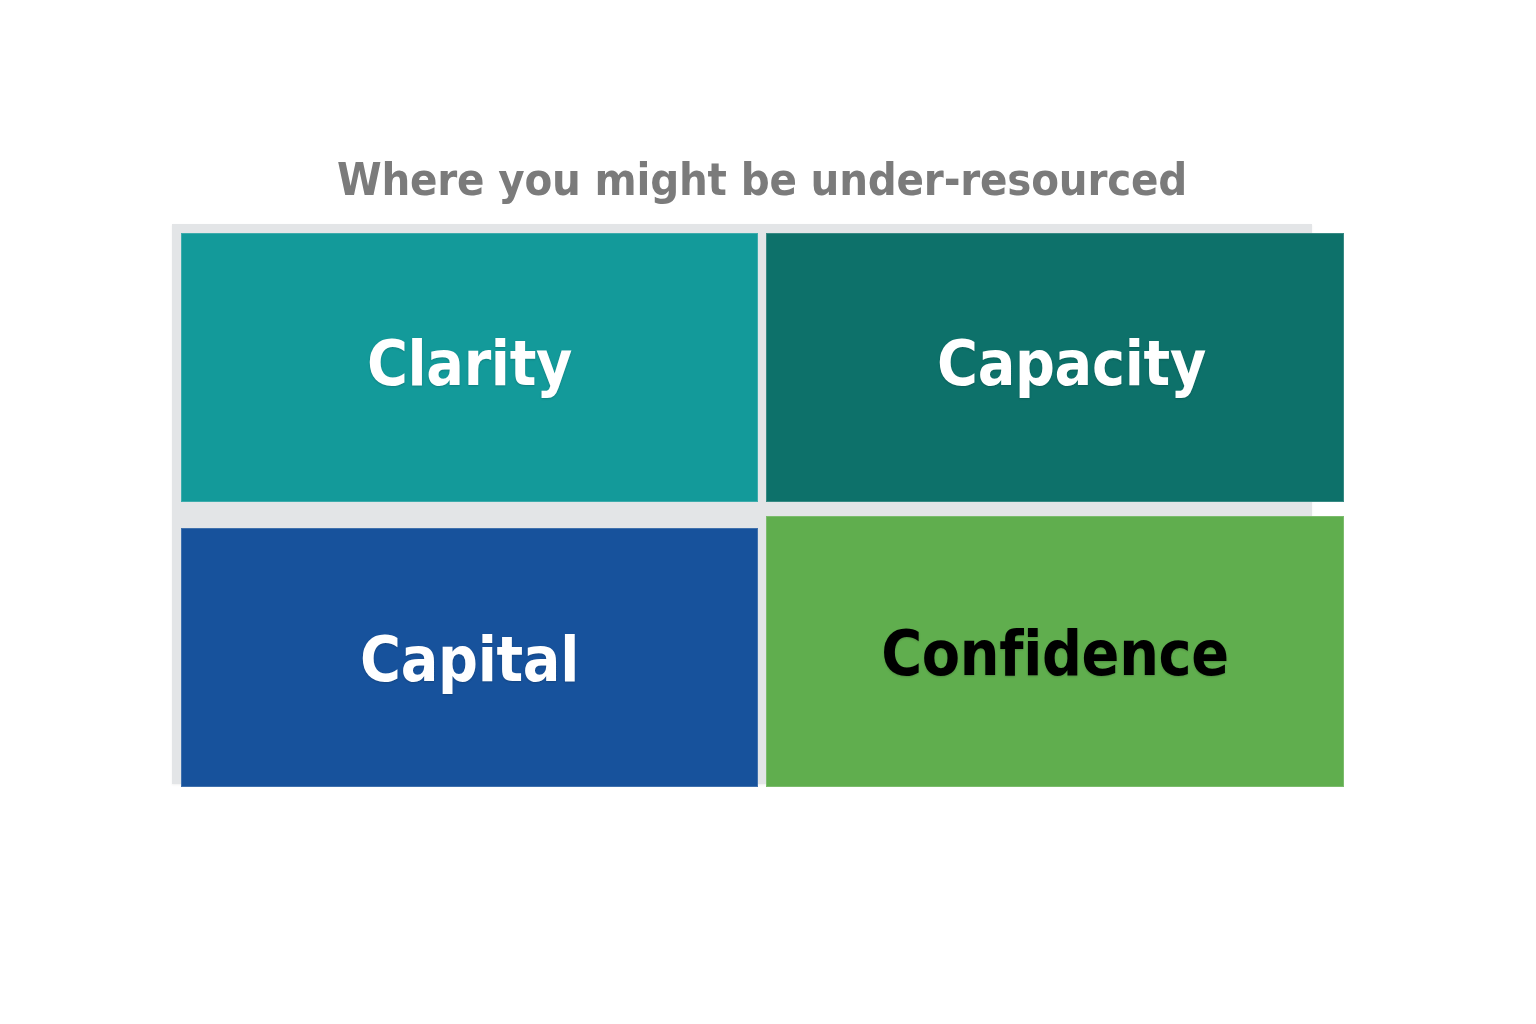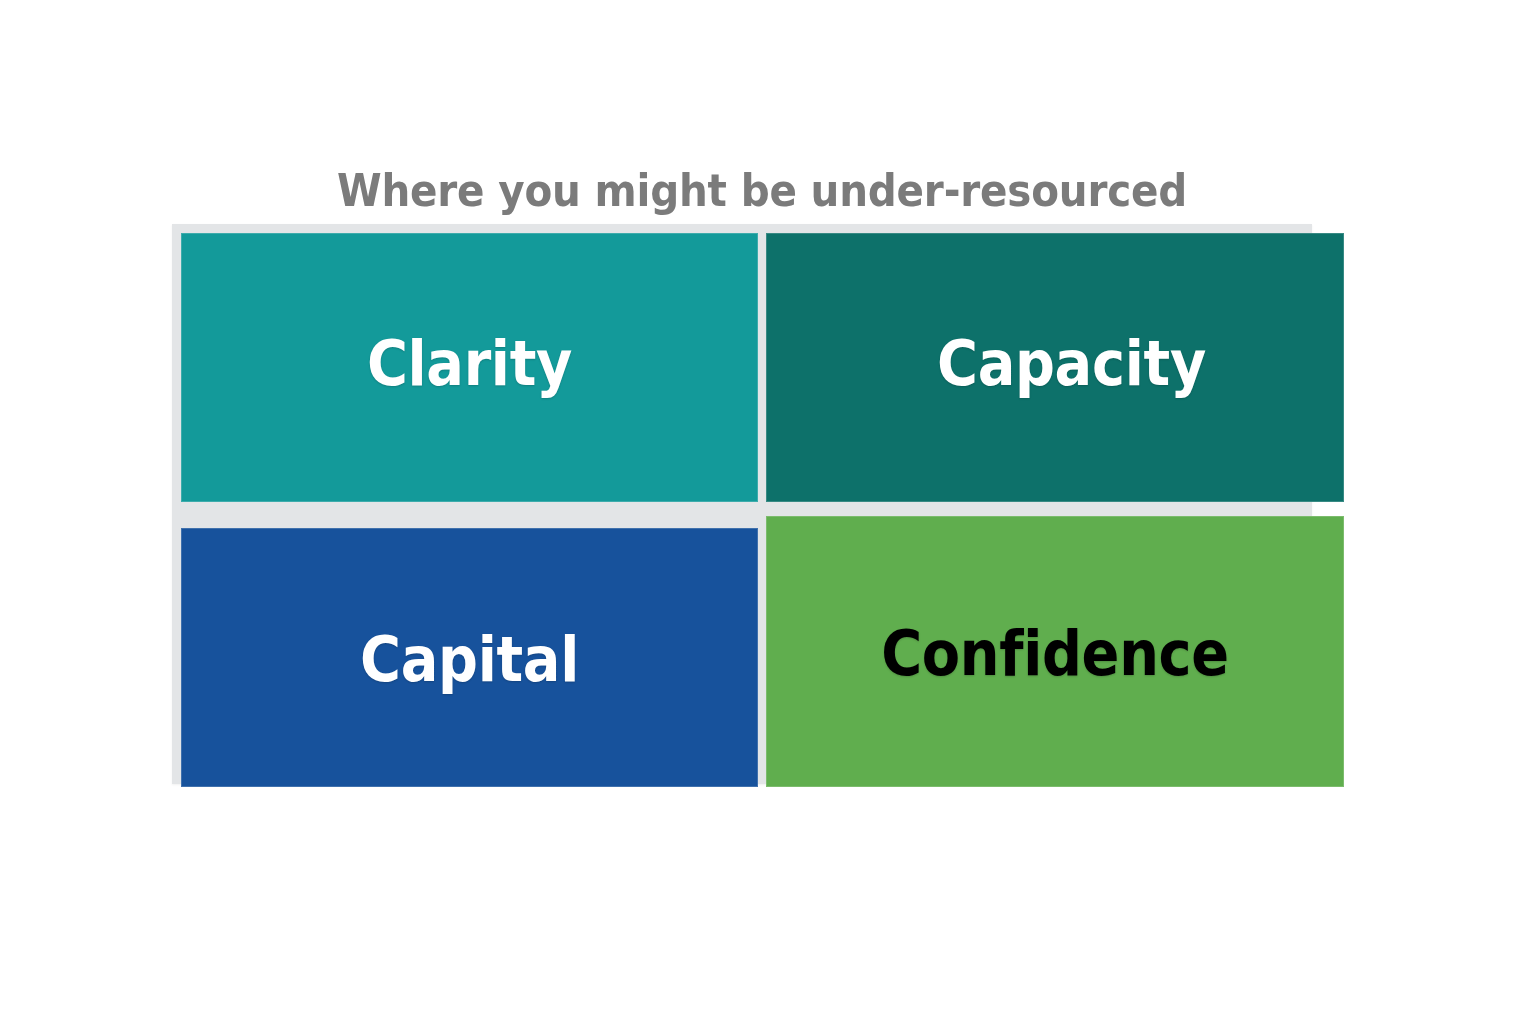--- a/index.html
+++ b/index.html
@@ -19,21 +19,21 @@
     position: relative;
     width: 1536px;
     height: 1024px;
     background: #ffffff;
   }
 
   
   #matrix-title {
     position: absolute;
     left: 172px;
-    top: 159px;
+    top: 148px;
     width: 1180px;
     height: 62px;
     display: flex;
     align-items: center;
     justify-content: center;
     color: #7b7b7b;
     font-size: 45px;
     font-weight: bold;
     font-stretch: condensed;
     letter-spacing: -0.2px;

